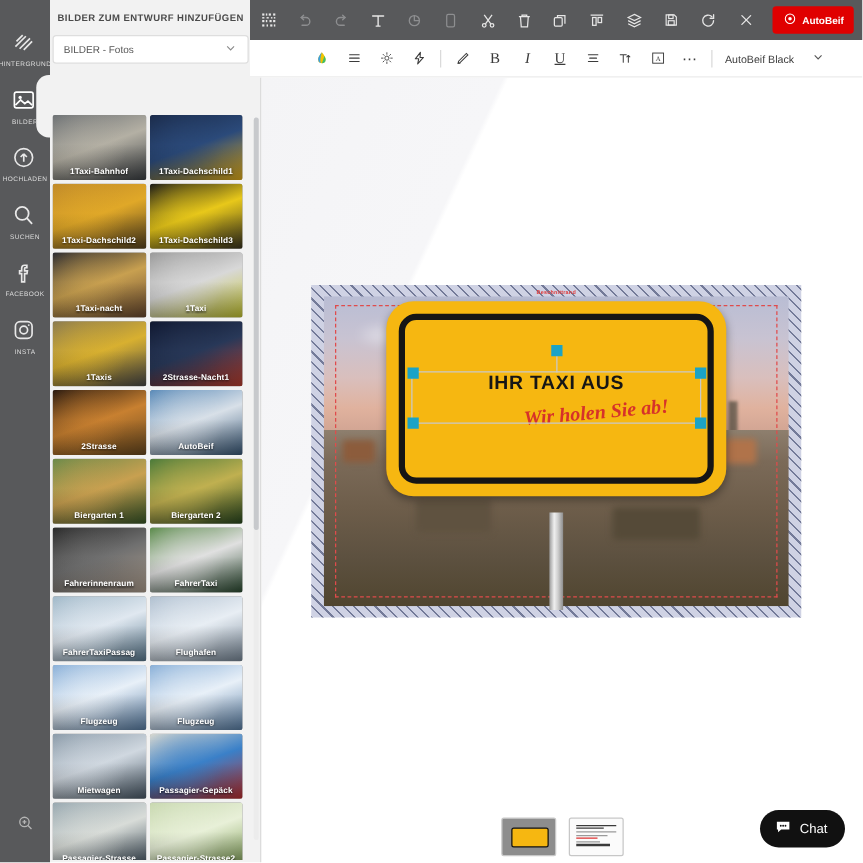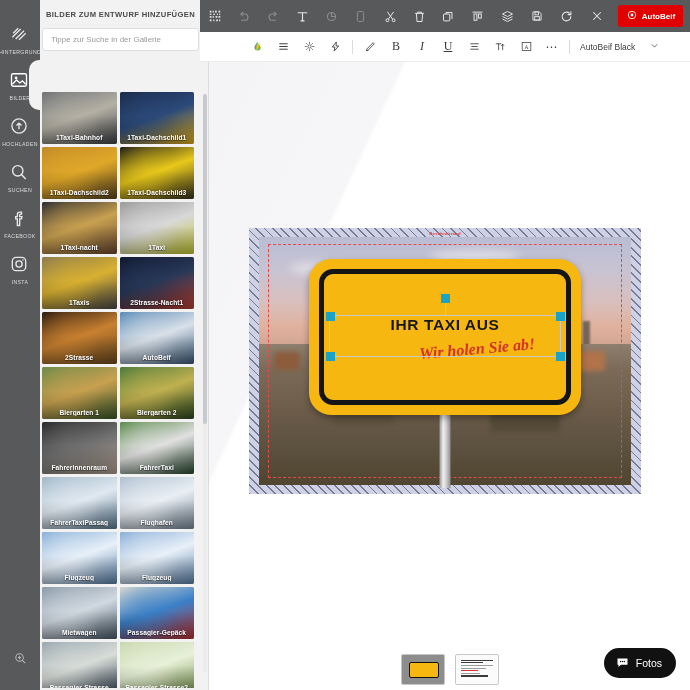--- a/index.html
+++ b/index.html
@@ -161,21 +161,21 @@
     white-space:nowrap;
   }
 
   
   #post {
     position:absolute; left: 50%; transform: translateX(-50%);
     top: 182px; width: 11px; height: 78px;
     background: linear-gradient(90deg,#9b9b9b,#efefef 35%,#cfcfcf 62%,#8e8e8e);
   }
   #sign {
-    position:absolute; left: 60px; top: 31px; width: 272px; height: 156px;
+    position:absolute; left: 60px; top: 13px; width: 272px; height: 156px;
     background: #f6b711; border-radius: 22px;
     box-shadow: 0 3px 7px rgba(0,0,0,.35);
   }
   #sign-inner {
     position:absolute; inset: 10px; border: 5px solid #151515; border-radius: 14px;
   }
   #sign-text { position:absolute; inset:0; display:flex; flex-direction:column;
     align-items:center; justify-content:center; }
   #line1 {
     font-size: 15.5px; font-weight: 800; letter-spacing: .6px; color:#161616;
@@ -309,22 +309,27 @@
       <line x1="8" y1="10.5" x2="13" y2="10.5"></line>
         <line x1="10.5" y1="8" x2="10.5" y2="13"></line>
     </svg>
   </div>
 </div>
 
 <div id="panel">
   <div id="panel-head">BILDER ZUM ENTWURF HINZUFÜGEN</div>
 
   <div id="panel-body">
-    <div class="search-box">
-      <span>Tippe zur Suche in der Gallerie</span>
+    <div class="sel-box">
+      <span>BILDER - Fotos</span>
+      <span class="caret">
+        <svg viewBox="0 0 24 24" width="11" height="11" fill="none" stroke="#8a8a8a" stroke-width="2">
+          <path d="M6 9l6 6 6-6"></path>
+        </svg>
+      </span>
     </div>
   </div>
 
   <div id="gallery">
     <div class="thumbs" id="thumbs-grid">
         <div class="thumb">
           <div class="bg" style="background: linear-gradient(160deg, rgb(110, 114, 117) 0%, rgb(180, 176, 164) 48%, rgb(61, 65, 69) 100%);">
             <div style="position: absolute; inset: 0px; background: radial-gradient(circle at 35% 45%, rgba(180, 176, 164, 0.4) 0%, transparent 60%), linear-gradient(0deg, rgba(0, 0, 0, 0.35), transparent 55%);"></div>
           </div>
           <div class="cap">1Taxi-Bahnhof</div>
@@ -723,14 +728,14 @@
 
 <div id="chat">
   <span>
     <svg viewBox="0 0 24 24" width="15" height="15">
       <path d="M4 5.5h16v10H9.5L5.5 19v-3.5H4z" fill="#fff"></path>
       <circle cx="9" cy="10.5" r="1.2" fill="#111"></circle>
         <circle cx="12" cy="10.5" r="1.2" fill="#111"></circle>
         <circle cx="15" cy="10.5" r="1.2" fill="#111"></circle>
     </svg>
   </span>
-  <span>Fotos</span>
+  <span>Chat</span>
 </div>
 
 </body></html>

